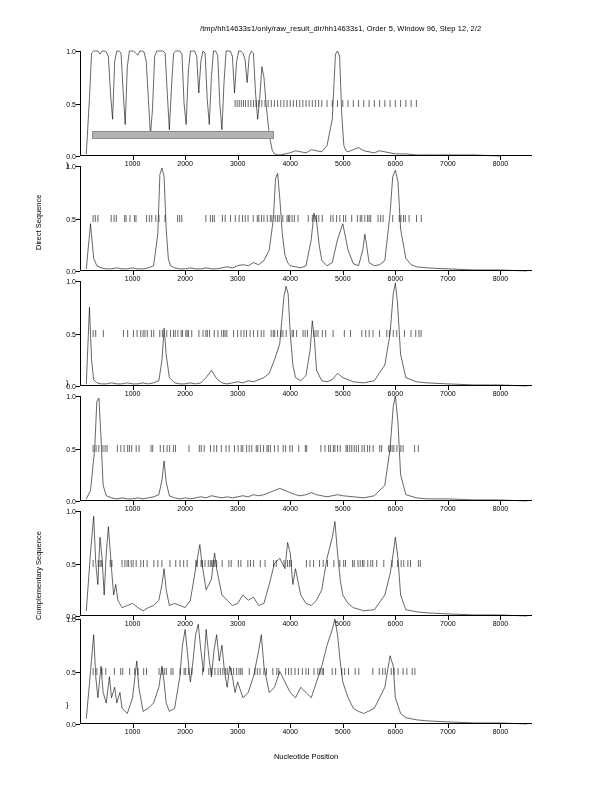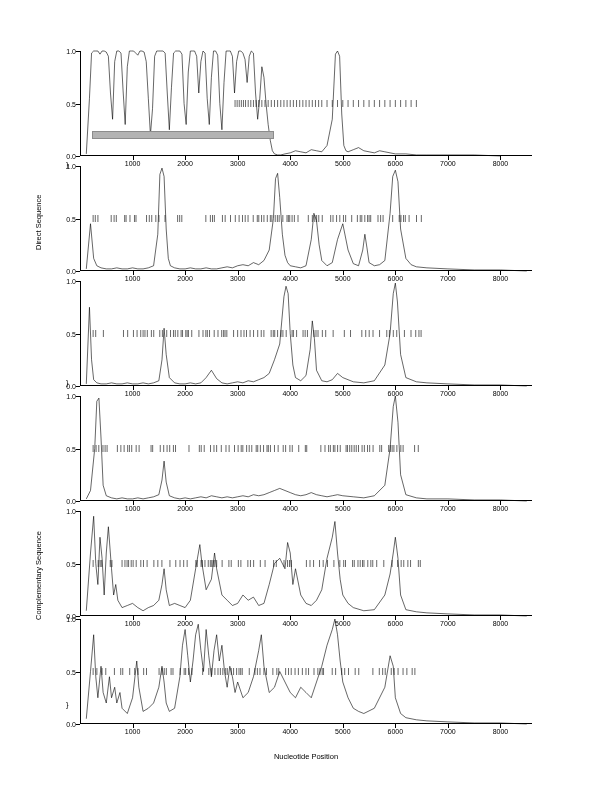--- a/index.html
+++ b/index.html
@@ -101,20 +101,21 @@
     position: absolute;
     background: #b3b3b3;
     border: 1px solid #8c8c8c;
     box-sizing: border-box;
   }
 </style>
 </head>
 <body>
 
 <div id="page">
+  <div class="title">/tmp/hh14633s1/only/raw_result_dir/hh14633s1, Order 5, Window 96, Step 12, 2/2</div>
 
   <div class="axis-title-y" style="left:34px; top:250px;">Direct Sequence</div>
   <div class="axis-title-y" style="left:34px; top:620px;">Complementary Sequence</div>
   <div class="axis-title-x" style="left:206px; top:752px;">Nucleotide Position</div>
 
   <div class="brace" style="left:66px; top:160px;">}</div>
   <div class="brace" style="left:66px; top:378px;">}</div>
   <div class="brace" style="left:66px; top:700px;">}</div>
 
   <div id="panels">

